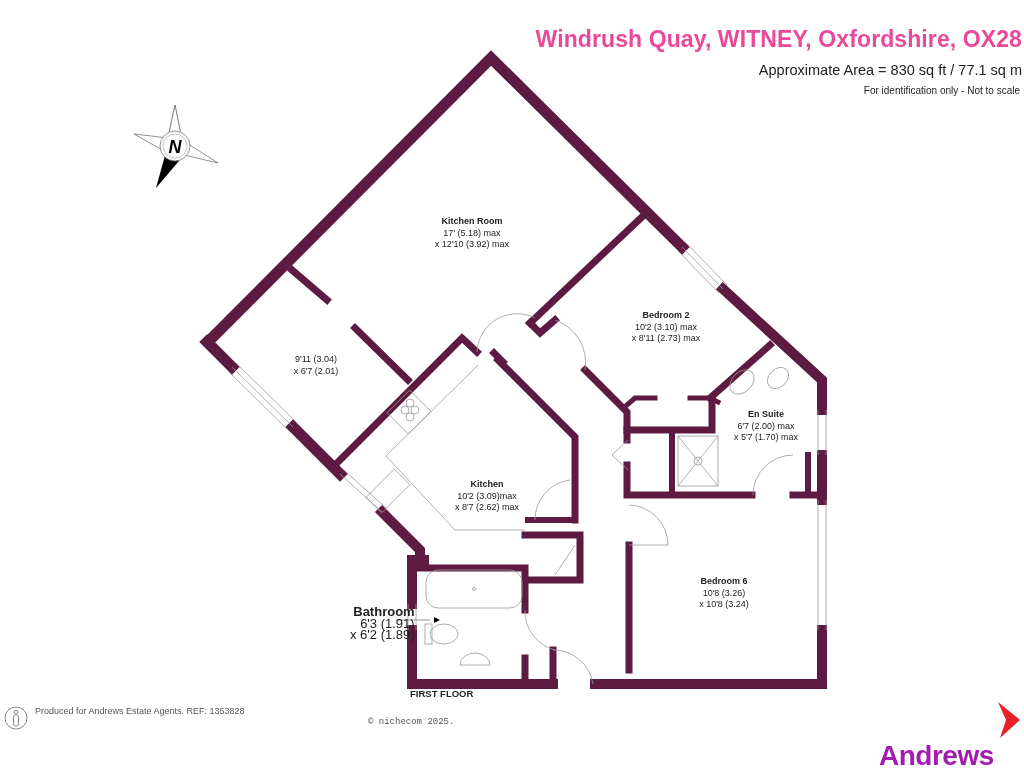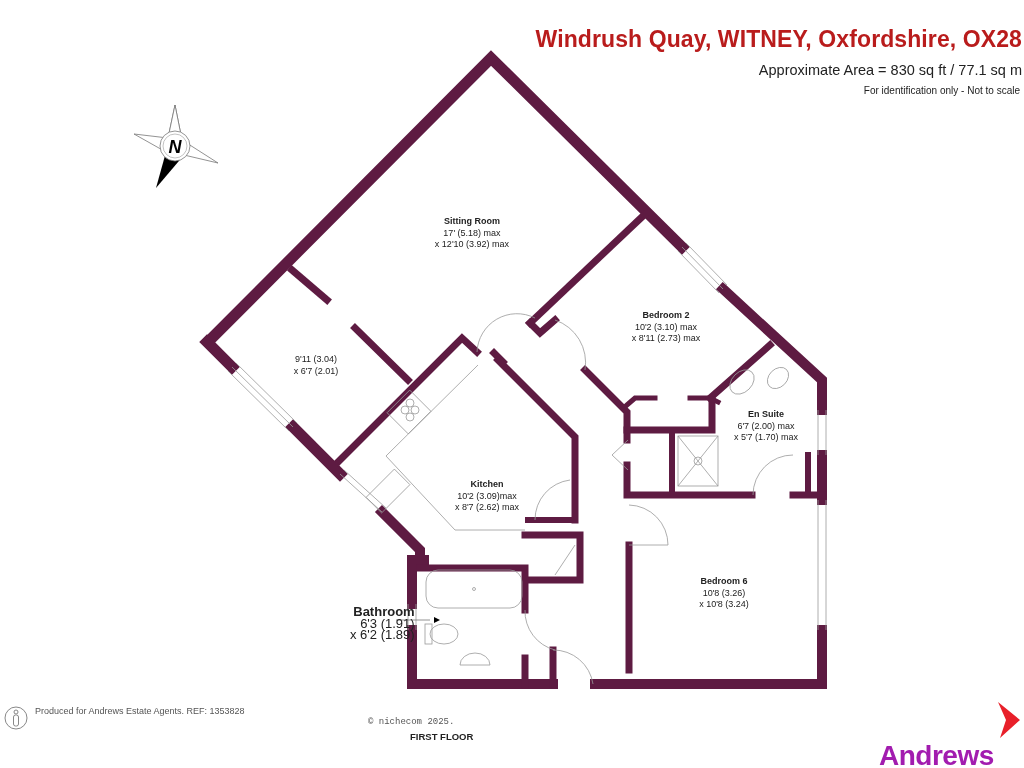--- a/index.html
+++ b/index.html
@@ -1,27 +1,27 @@
 <!DOCTYPE html>
 <html><head>
 <meta charset="utf-8">
 <style>
   html, body { margin:0; padding:0; background:#ffffff; }
   body { width:1024px; height:768px; position:relative; overflow:hidden; font-family:"Liberation Sans", sans-serif; color:#1a1a1a; }
-  .title { position:absolute; right:2px; top:26px; font-size:23px; font-weight:bold; color:#b91c1c; white-space:nowrap; letter-spacing:0.1px; }
+  .title { position:absolute; right:2px; top:26px; font-size:23px; font-weight:bold; color:#ec4899; white-space:nowrap; letter-spacing:0.1px; }
   .area { position:absolute; right:2px; top:62px; font-size:14.5px; color:#222; white-space:nowrap; }
   .disclaimer { position:absolute; right:4px; top:85px; font-size:10px; color:#222; white-space:nowrap; }
   svg.plan { position:absolute; left:0; top:0; }
   .room-label { position:absolute; text-align:center; font-size:9px; line-height:11.5px; color:#222; white-space:nowrap; transform:translateX(-50%); }
   .room-label .name { font-weight:bold; display:block; }
   .room-label span { display:block; }
   .bath-label { position:absolute; left:350px; top:606px; text-align:right; font-size:13px; line-height:11.5px; color:#222; white-space:nowrap; }
   .bath-label .name { font-weight:bold; display:block; }
   .bath-label span { display:block; }
-  .floor-label { position:absolute; left:410px; top:688px; font-size:9.5px; font-weight:bold; color:#222;margin-top:43px; }
+  .floor-label { position:absolute; left:410px; top:688px; font-size:9.5px; font-weight:bold; color:#222; }
   .footer { position:absolute; left:35px; top:706px; font-size:9px; line-height:11px; color:#555; }
   .footer span { display:block; white-space:nowrap; }
   .footer .copy { position:absolute; left:333px; top:11px;font-family:Liberation Mono, monospace; }
   .person-icon { position:absolute; left:4px; top:706px; width:24px; height:24px; }
   .logo { position:absolute; left:879px; top:700px; font-size:28px; font-weight:bold; color:#a21caf; letter-spacing:-0.5px;margin-top:40px; }
   .logo-chev { position:absolute; left:996px; top:700px; width:26px; height:40px; }
   .compass { position:absolute; left:128px; top:100px; width:96px; height:96px; }
 </style>
 </head>
 <body>
@@ -138,21 +138,21 @@
 
     <ellipse cx="742" cy="382" rx="14" ry="10" transform="rotate(-45 742 382)"></ellipse>
     <ellipse cx="778" cy="378" rx="12" ry="9" transform="rotate(-45 778 378)"></ellipse>
   </g>
 
   <line x1="396" y1="620" x2="430" y2="620" stroke="#777" stroke-width="0.8"></line>
   <polygon points="434,617 440,620 434,623" fill="#000"></polygon>
 </svg>
 
 <div class="room-label" style="left:472px; top:216px;">
-  <span class="name">Sitting Room</span>
+  <span class="name">Kitchen Room</span>
   <span>17' (5.18) max</span>
   <span>x 12'10 (3.92) max</span>
 </div>
 <div class="room-label" style="left:316px; top:354px;">
   <span>9'11 (3.04)</span>
   <span>x 6'7 (2.01)</span>
 </div>
 <div class="room-label" style="left:666px; top:310px;">
   <span class="name">Bedroom 2</span>
   <span>10'2 (3.10) max</span>

